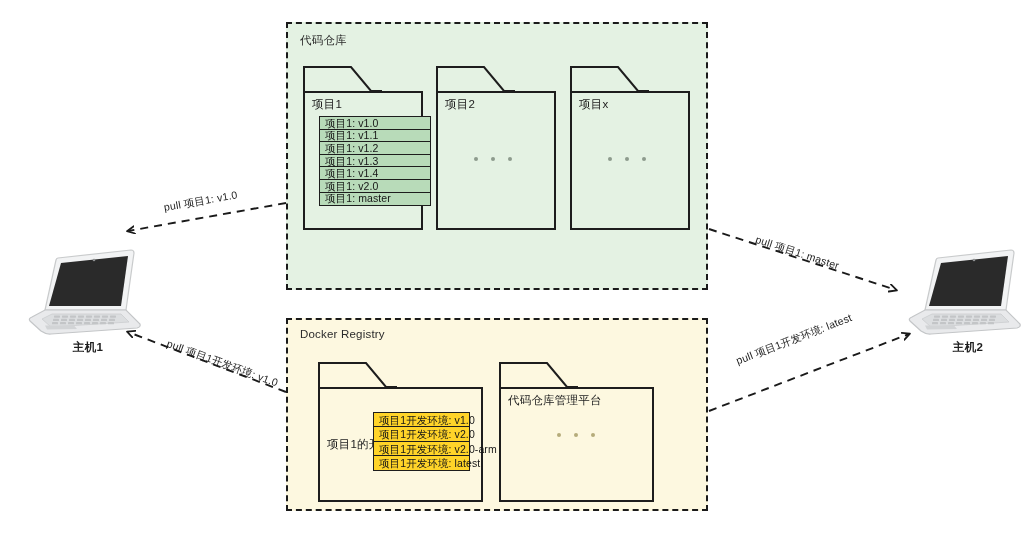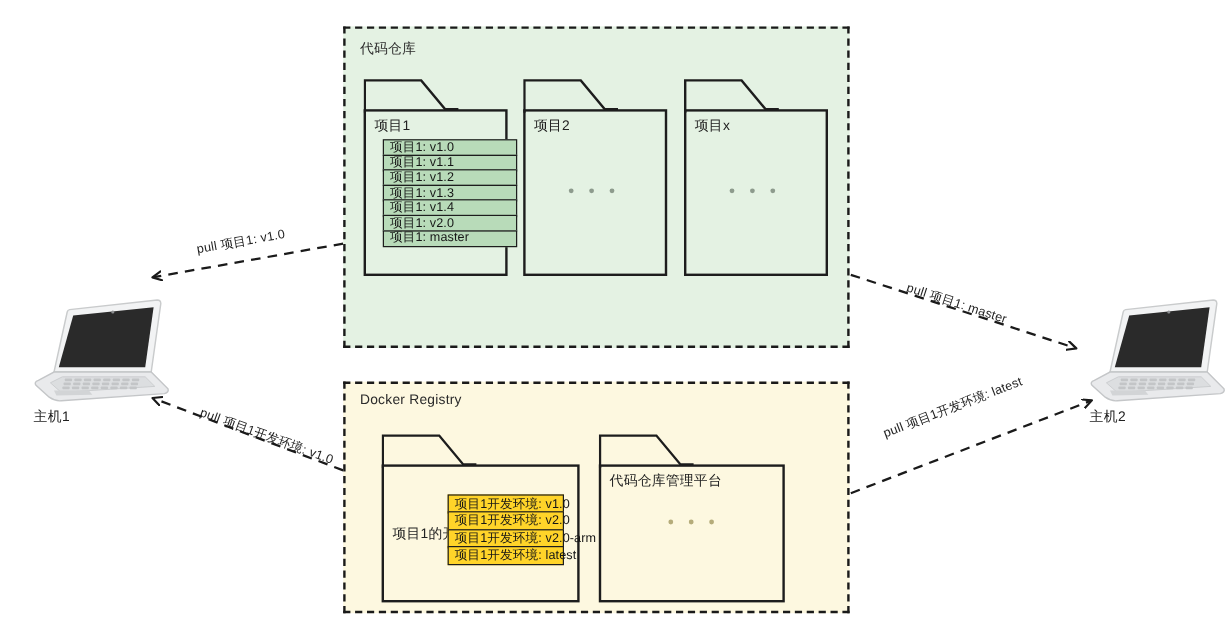--- a/index.html
+++ b/index.html
@@ -136,23 +136,25 @@
     white-space: nowrap;
     transform-origin: 0 50%;
     letter-spacing: .2px;
   }
 
   
   .host { position: absolute; }
   .host-caption {
     position: absolute;
     width: 100%;
+    text-align: center;
     font-size: 11.5px;
     color: #202020;
     letter-spacing: .3px;
+    font-weight: bold;
   }
 </style>
 </head>
 <body>
 
 <div id="canvas">
 
   <svg id="arrows" viewBox="0 0 1024 534">
     <defs>
       <marker id="ah" markerWidth="10" markerHeight="10" refX="7" refY="4.2" orient="auto" markerUnits="userSpaceOnUse">

